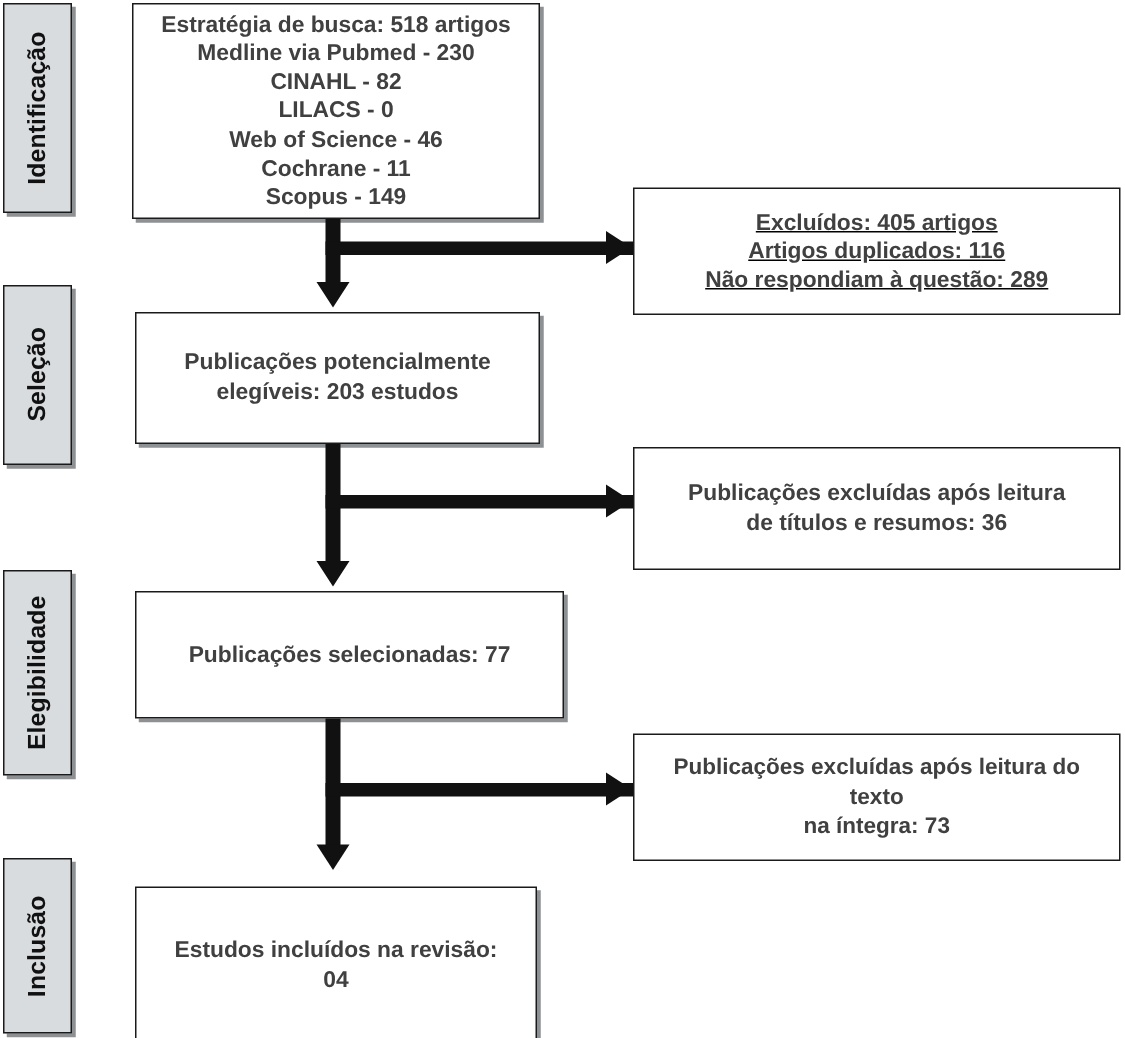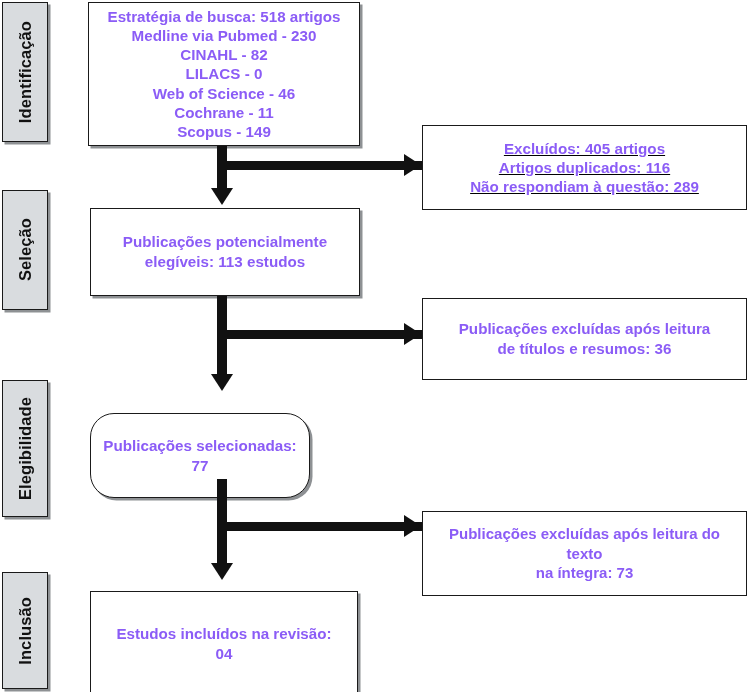--- a/index.html
+++ b/index.html
@@ -52,21 +52,21 @@
     justify-content: center;
     text-align: center;
   }
   .flow-box.plain {
     box-shadow: none;
     border: 1.4px solid #1a1a1a;
   }
   .box-text {
     font-size: 15.2px;
     font-weight: 600;
-    color: #8b5cf6;
+    color: #404040;
     line-height: 1.30;
     padding: 0 8px;
     white-space: pre-line;
   }
   .box-text.tight {
     line-height: 1.26;
   }
   .box-text.sm {
     font-size: 15px;
   }
@@ -123,44 +123,44 @@
 Medline via Pubmed - 230
 CINAHL - 82
 LILACS - 0
 Web of Science - 46
 Cochrane - 11
 Scopus - 149</span>
   </div>
 
   <div class="flow-box" style="left:90px; top:208px; width:270px; height:88px;">
     <span class="box-text">Publicações potencialmente
-elegíveis: 113 estudos</span>
+elegíveis: 203 estudos</span>
   </div>
 
-  <div class="flow-box" style="left:90px; top:413px; width:220px; height:85px;border-radius:24px;">
+  <div class="flow-box" style="left:90px; top:394px; width:286px; height:85px;">
     <span class="box-text">Publicações selecionadas: 77</span>
   </div>
 
   <div class="flow-box" style="left:90px; top:591px; width:268px; height:106px;">
     <span class="box-text">Estudos incluídos na revisão:
 04</span>
   </div>
 
   <div class="flow-box plain" style="left:422px; top:125px; width:325px; height:85px;text-decoration:underline;">
     <span class="box-text tight">Excluídos: 405 artigos
 Artigos duplicados: 116
 Não respondiam à questão: 289</span>
   </div>
 
   <div class="flow-box plain" style="left:422px; top:298px; width:325px; height:82px;align-items:center;">
     <span class="box-text">Publicações excluídas após leitura
 de títulos e resumos: 36</span>
   </div>
 
-  <div class="flow-box plain" style="left:422px; top:489px; width:325px; height:85px;margin-top:22px;">
+  <div class="flow-box plain" style="left:422px; top:489px; width:325px; height:85px;">
     <span class="box-text sm">Publicações excluídas após leitura do texto
 na íntegra: 73</span>
   </div>
 
   <div class="v-line" style="left:217px; top:146px; width:10px; height:44px;"></div>
   <div class="arrow-down" style="left:211px; top:188px;"></div>
 
   <div class="h-line" style="left:217px; top:161px; width:205px; height:9px;"></div>
   <div class="arrow-right" style="left:404px; top:154px;"></div>
 

